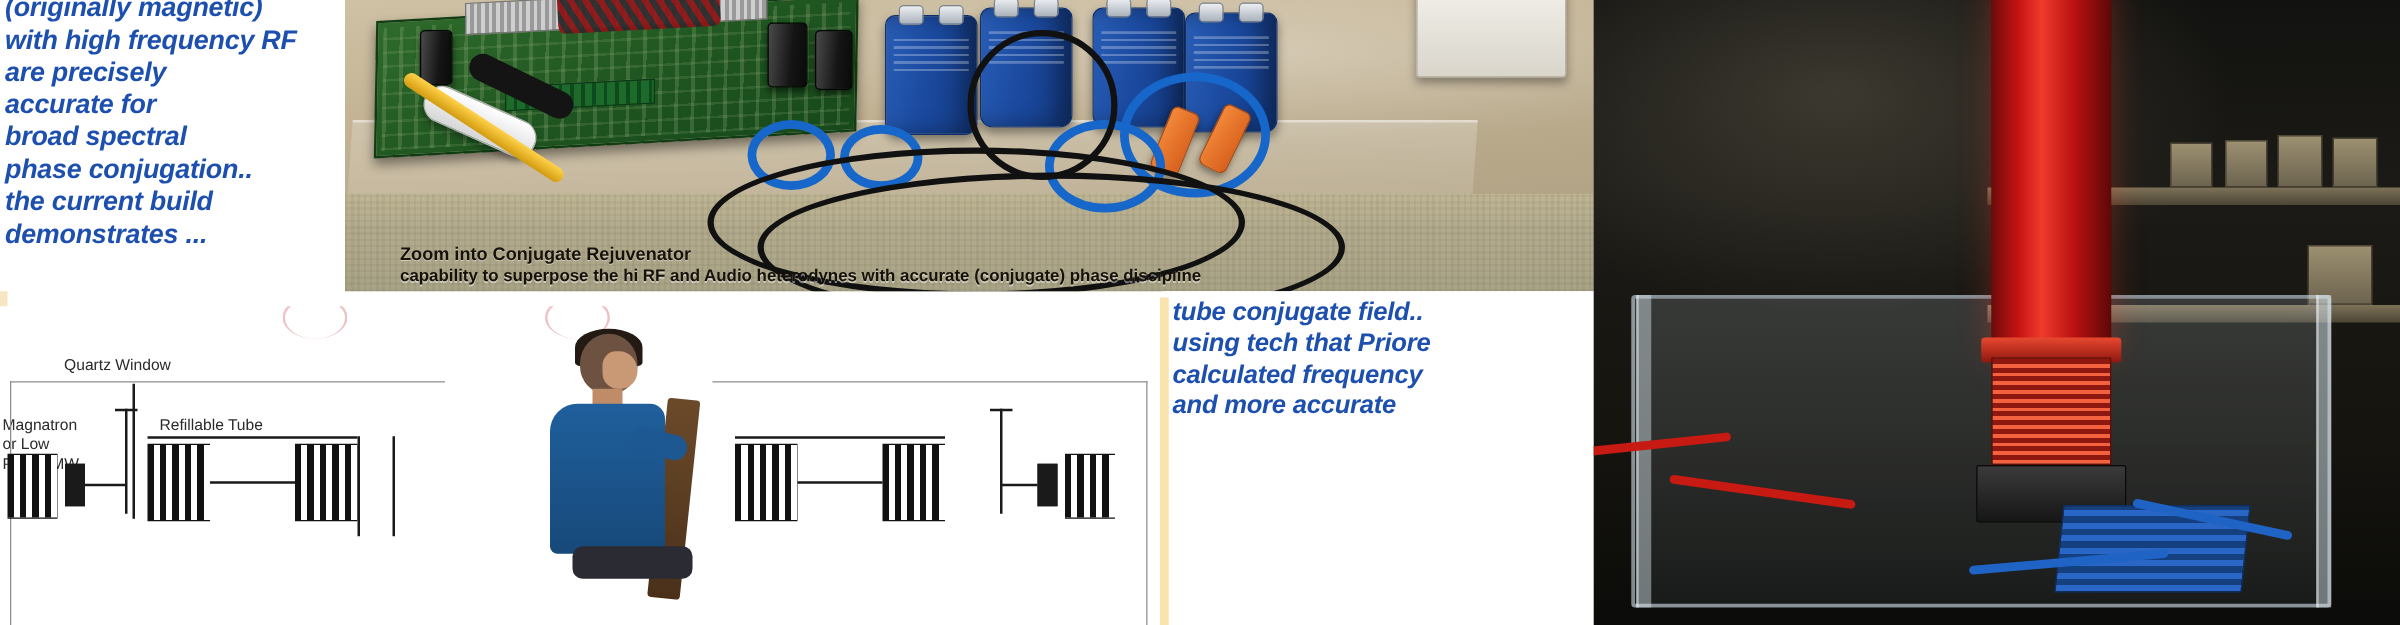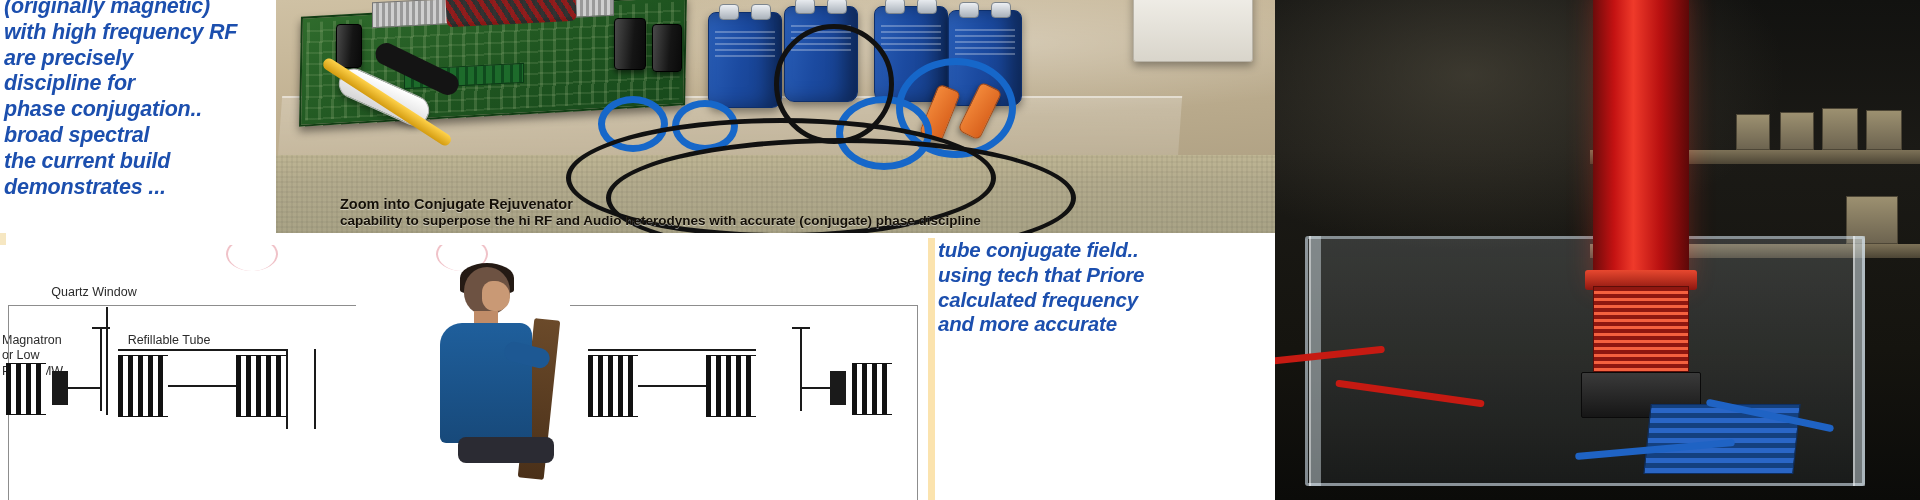--- a/index.html
+++ b/index.html
@@ -149,21 +149,20 @@
     border:1px solid #b9b4a8; border-radius:3px;
     box-shadow:0 4px 8px rgba(0,0,0,.35);
   }
   
   #photo-caption{
     position:absolute; left:0; bottom:0; width:100%;
     padding:2px 0 3px 44px;
     font-family:"Liberation Sans", sans-serif;
     font-weight:bold; color:#151008; font-size:13.5px; line-height:1.25;
     text-shadow:0 1px 0 rgba(255,255,255,.45);
-    margin-left:20px;
   }
   #photo-caption .l1{ font-size:14.5px; }
 
   
   #photo-coil{
     position:absolute; left:1275px; top:0; width:645px; height:500px;
     overflow:hidden; background:#0d0d0c;
   }
   #photo-coil .night{
     position:absolute; inset:0;
@@ -303,23 +302,23 @@
 <body>
 
 <div id="stage">
 
   <div class="pale-rule" style="left:0;top:233px;width:6px;height:267px;"></div>
 
   <div id="left-note" class="blue-note">
     <div>(originally magnetic)</div>
     <div>with high frequency RF</div>
     <div>are precisely</div>
-    <div>discipline for</div>
+    <div>accurate for</div>
+    <div>broad spectral</div>
     <div>phase conjugation..</div>
-    <div>broad spectral</div>
     <div>the current build</div>
     <div>demonstrates ...</div>
   </div>
 
   <div id="photo-board">
     <div class="pb-bg"></div>
     <div class="acrylic"></div>
     <div class="mat"></div>
 
     <div class="pcb"></div>

